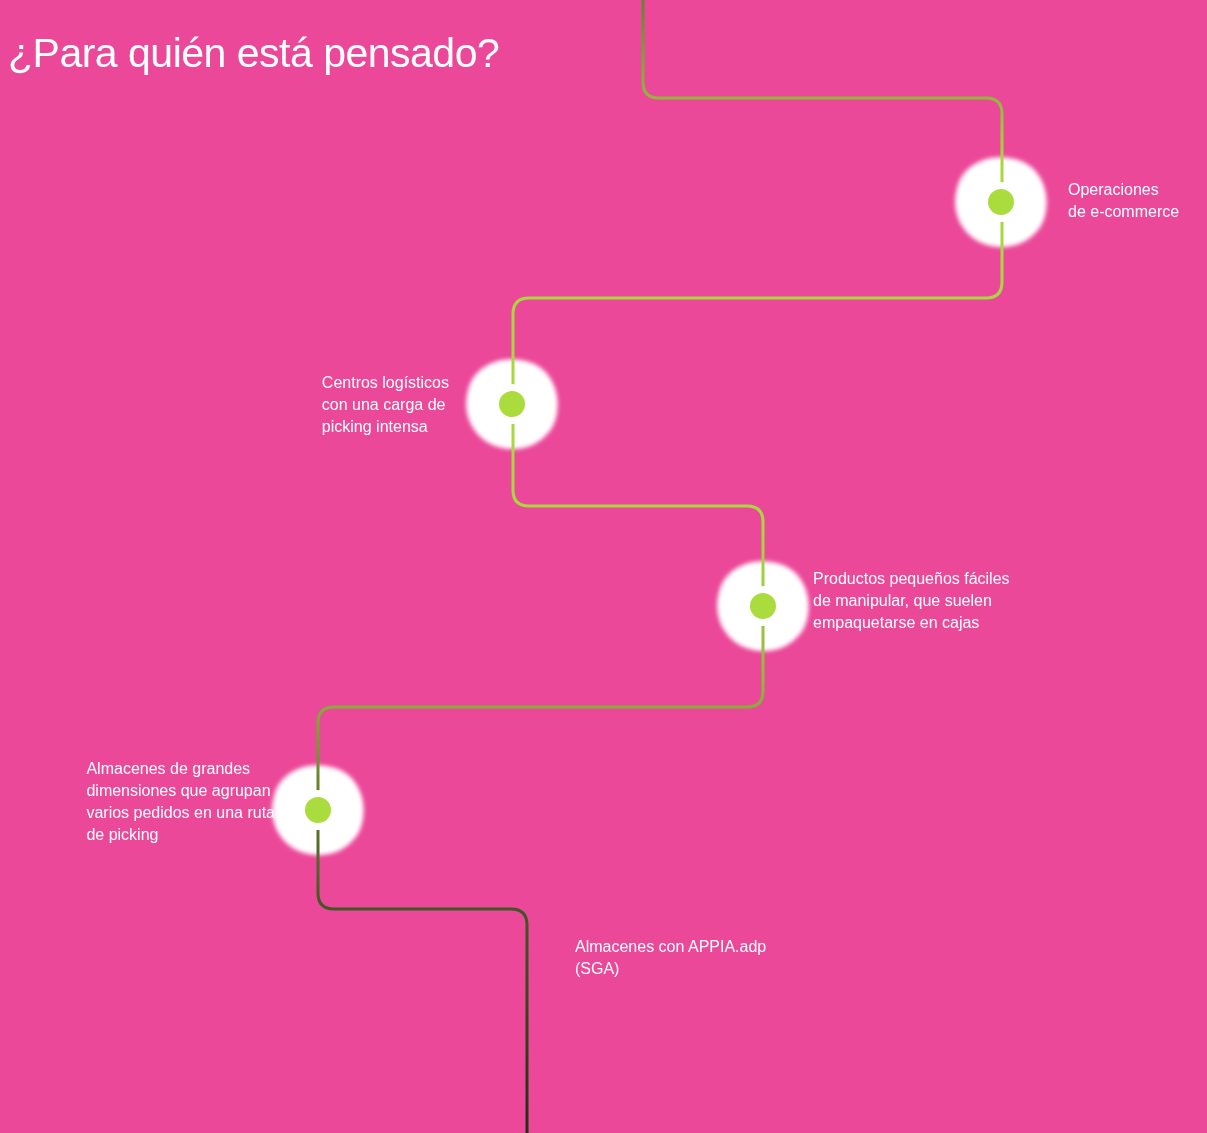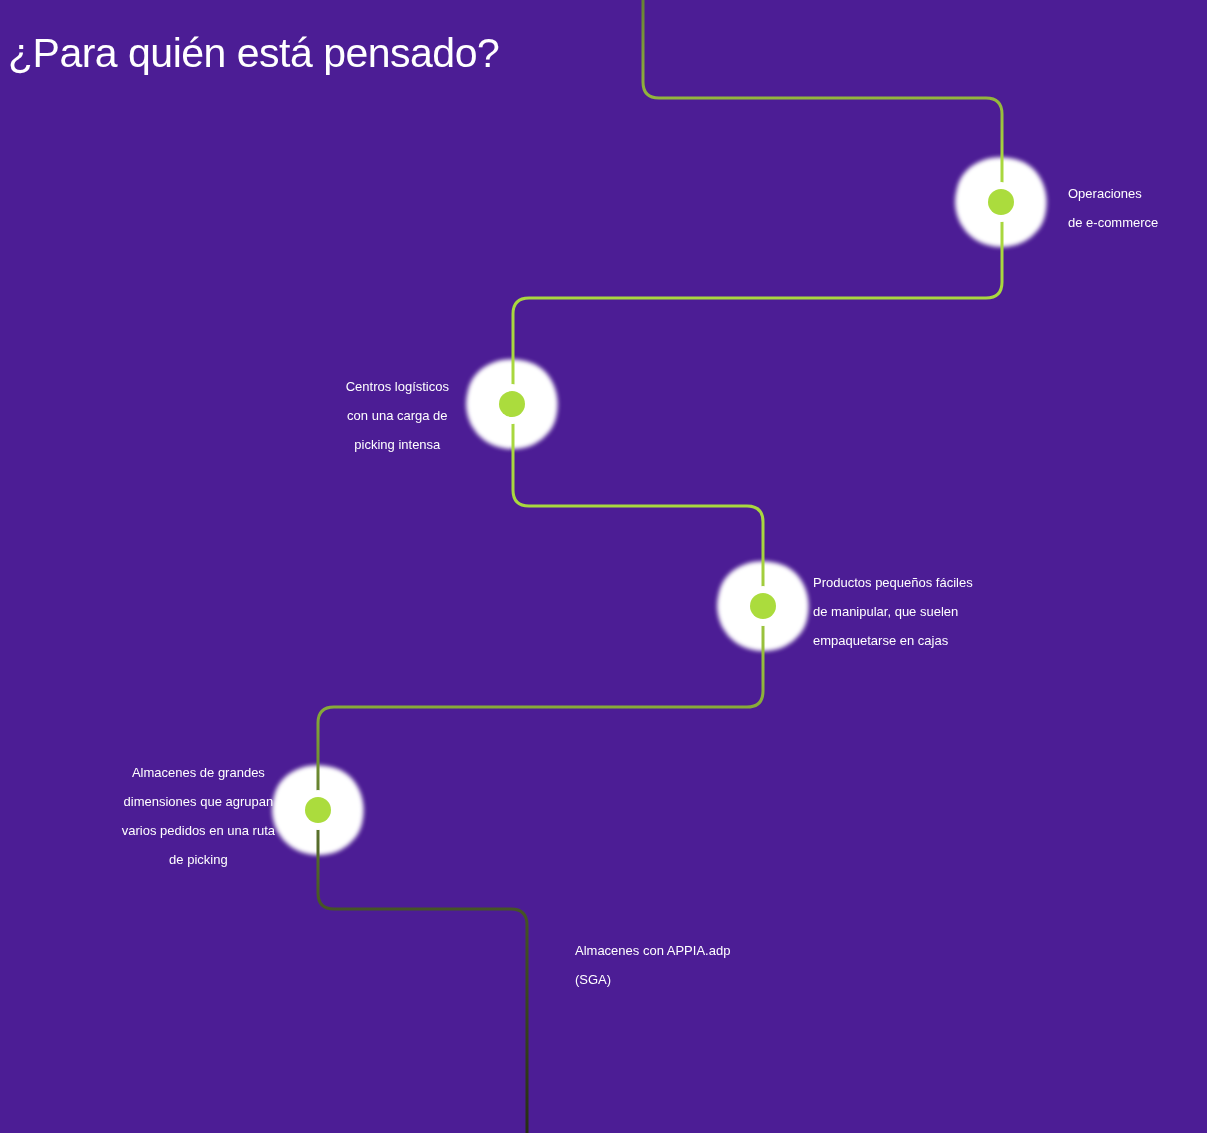--- a/index.html
+++ b/index.html
@@ -4,21 +4,21 @@
 <style>
   html, body {
     margin: 0;
     padding: 0;
     background: #000;
   }
   .stage {
     position: relative;
     width: 1207px;
     height: 1133px;
-    background: #4c1d95;
+    background: #ec4899;
     overflow: hidden;
     font-family: "Liberation Sans", "DejaVu Sans", sans-serif;
   }
 
   .page-title {
     position: absolute;
     left: 8px;
     top: 3px;
     color: #ffffff;
     font-size: 41px;
@@ -76,26 +76,26 @@
     height: 26px;
     transform: translate(-50%, -50%);
     border-radius: 50%;
     background: #abdc3d;
   }
 
   
   .node-label {
     position: absolute;
     color: #ffffff;
-    font-size: 13px;
-    line-height: 29px;
+    font-size: 16px;
+    line-height: 22px;
     white-space: pre-line;
     z-index: 3;
   }
-  .align-right { text-align: center; }
+  .align-right { text-align: left; }
   .align-left  { text-align: left; }
 
   #label-0 { left: 1068px; top: 179px; }
   #label-1 { right: 758px; top: 372px; }
   #label-2 { left: 813px;  top: 568px; }
   #label-3 { right: 932px; top: 758px; }
   #label-4 { left: 575px;  top: 936px; }
 </style>
 </head>
 <body>

